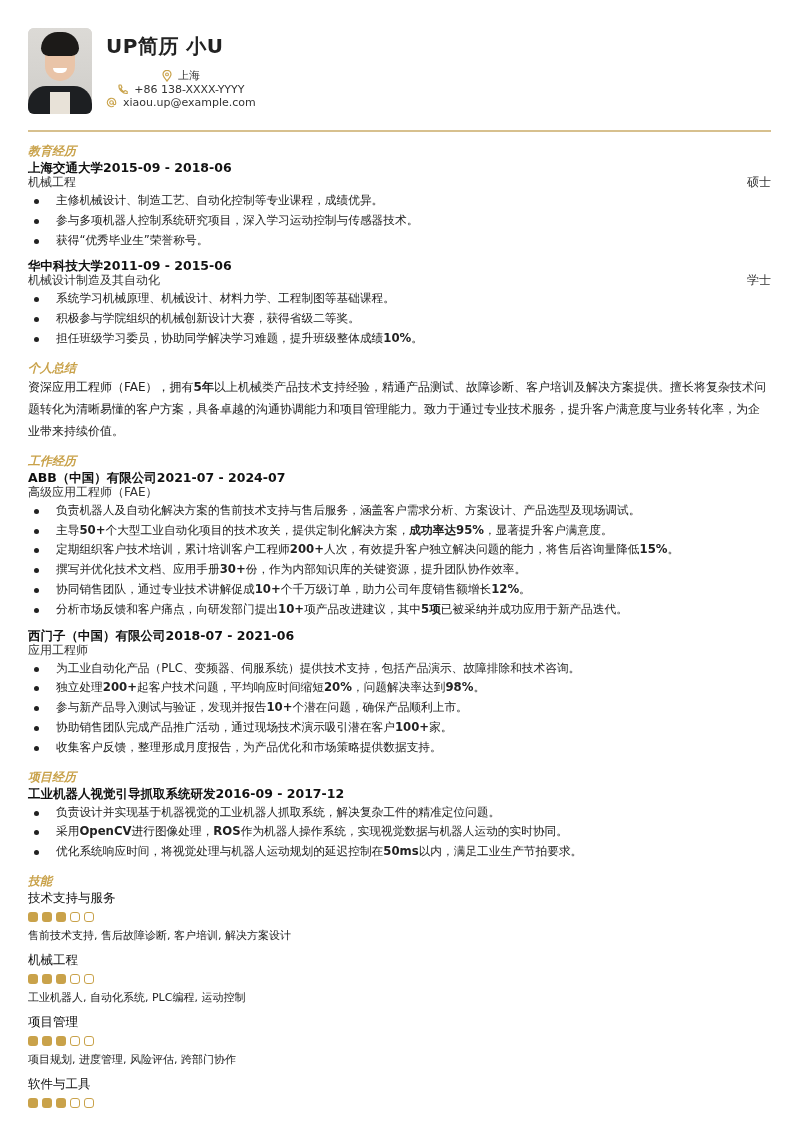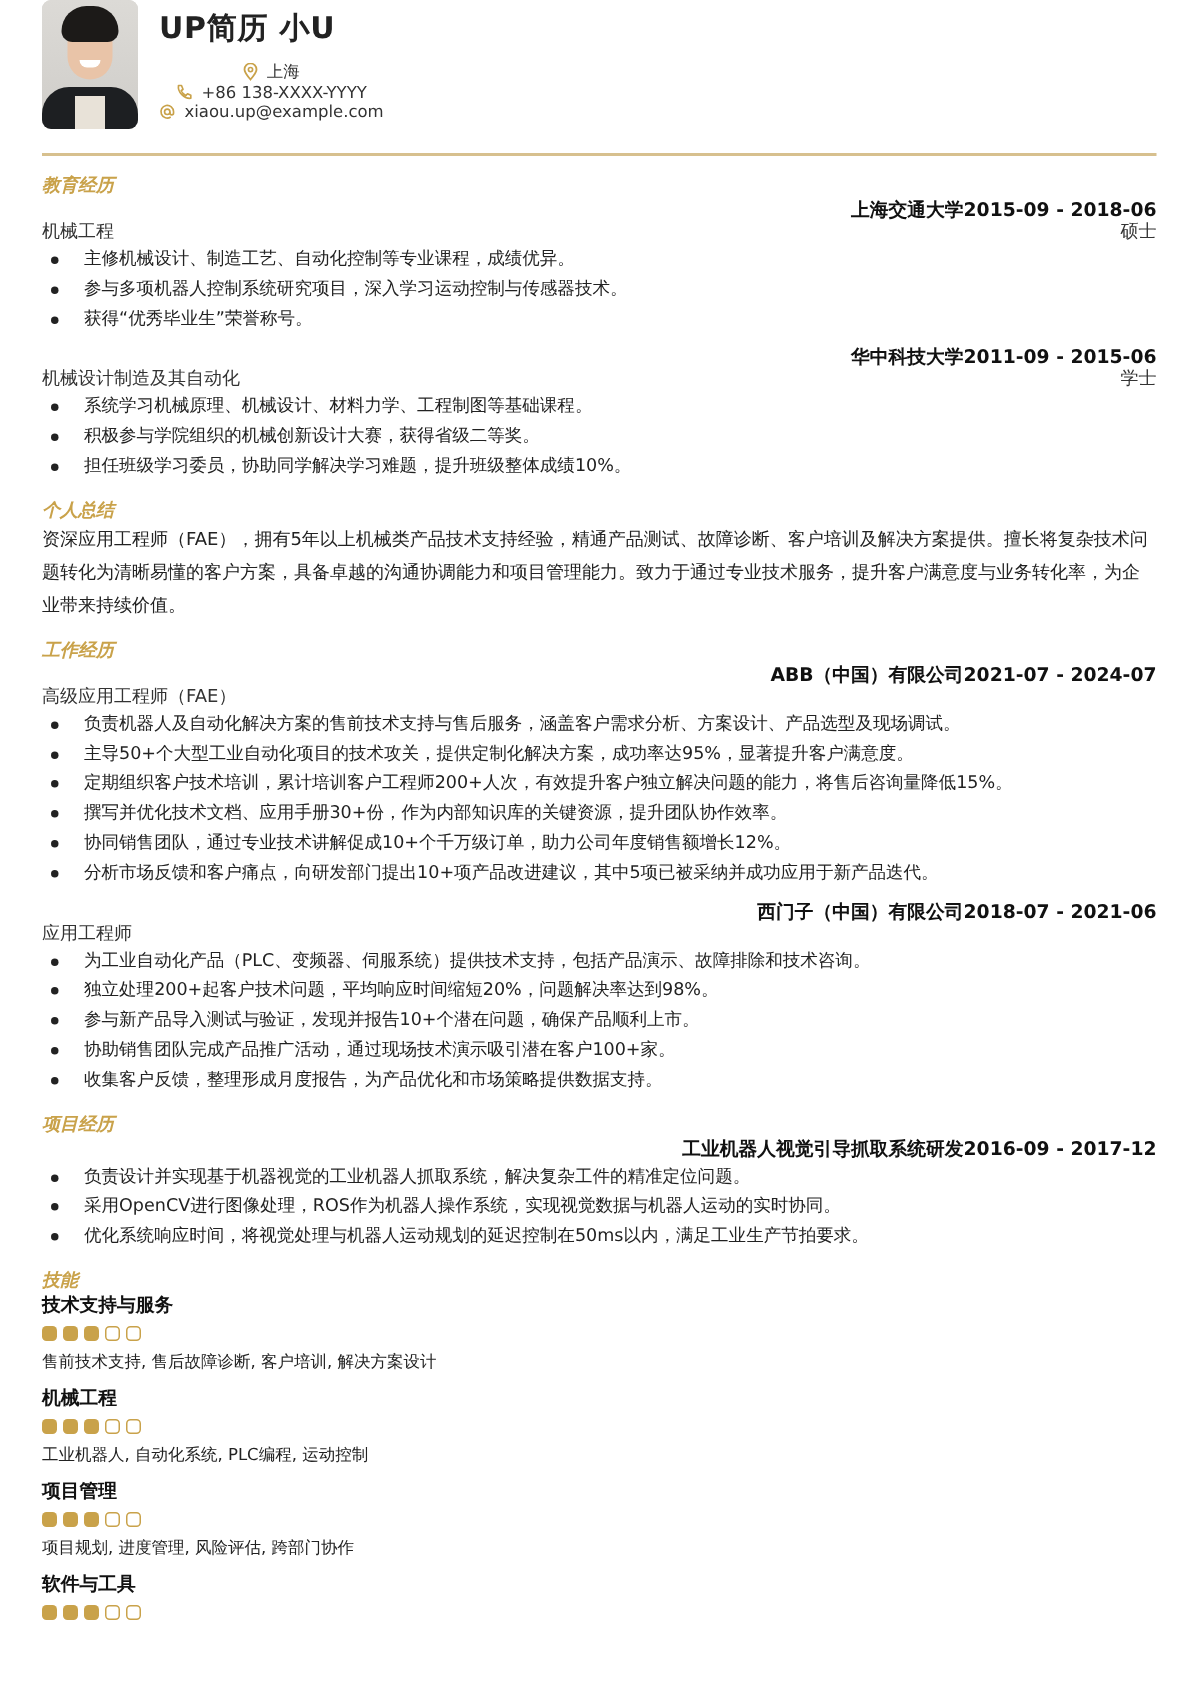--- a/index.html
+++ b/index.html
@@ -1,50 +1,50 @@
 <!DOCTYPE html>
 <html><head>
 <meta charset="utf-8">
 <style>
   html, body { margin:0; padding:0; background:#ffffff; }
   body { width:799px; height:1130px; overflow:hidden; font-family:"DejaVu Sans", "Liberation Sans", sans-serif; color:#222; }
   .page { position:relative; padding:0 28px 0 28px; }
-  .header { display:flex; align-items:center; height:86px; }
+  .header { display:flex; align-items:center; padding-top:28px; height:86px; }
   .photo { width:64px; height:86px; border-radius:6px; overflow:hidden; background:#d9d7d3; position:relative; flex:none; }
   .photo .bg { position:absolute; inset:0; background:linear-gradient(#dcdad6,#cfcdc9); }
   .photo .hair { position:absolute; left:13px; top:4px; width:38px; height:24px; background:#1c1a18; border-radius:18px 18px 8px 8px; }
   .photo .face { position:absolute; left:17px; top:15px; width:30px; height:38px; background:#e9c4a8; border-radius:14px 14px 16px 16px; }
   .photo .smile { position:absolute; left:25px; top:40px; width:14px; height:5px; background:#fff; border-radius:0 0 8px 8px; }
   .photo .body { position:absolute; left:0; bottom:0; width:64px; height:28px; background:#1d1f22; border-radius:18px 18px 0 0; }
   .photo .shirt { position:absolute; left:22px; bottom:0; width:20px; height:22px; background:#e8e2d8; }
   .hinfo { margin-left:14px; }
   .name { font-size:20px; font-weight:bold; color:#222; letter-spacing:0.5px; }
   .contacts { display:flex; align-items:center; margin-top:8px; font-size:11px; color:#333;flex-direction:column; }
   .contacts .ci { display:flex; align-items:center; margin-right:10px; }
   .contacts svg { margin-right:6px; }
   .divider { height:2px; background:#d7c08e; margin-top:16px; }
   .sec-title { color:#c9a24a; font-size:12px; font-weight:bold; line-height:14px; margin-top:12px;font-style:italic; }
-  .entry-head { display:flex; justify-content:flex-end; align-items:flex-start; }
+  .entry-head { display:flex; justify-content:flex-start; align-items:flex-start; }
   .ent-title { font-size:12.5px; font-weight:bold; color:#111; line-height:15px; }
   .ent-date { font-size:12.5px; font-weight:bold; color:#111; line-height:15px; text-align:right; }
   .ent-sub { display:flex; justify-content:space-between; font-size:12px; color:#333; line-height:14px; }
   ul { margin:2px 0 0 0; padding:0; list-style:none; }
   li { position:relative; padding-left:28px; font-size:11.7px; line-height:19.8px; color:#222; }
   li::before { content:""; position:absolute; left:6px; top:8px; width:5px; height:5px; background:#222; border-radius:50%; }
   .entry { margin-top:2px; }
   .entry + .entry { margin-top:8px; }
   .summary { font-size:12px; line-height:22px; color:#222; margin-top:1px; }
-  .skill-name { font-size:12.5px; font-weight:bold; color:#111; line-height:15px; margin-top:2px; }
+  .skill-name { font-size:12.5px; font-weight:normal; color:#111; line-height:15px; margin-top:2px; }
   .dots { display:flex; margin-top:7px; }
   .dot { width:10px; height:10px; border-radius:3px; margin-right:4px; box-sizing:border-box; }
   .dot.on { background:#c9a24a; }
   .dot.off { border:1.5px solid #c9a24a; background:#fff; }
   .skill-kw { font-size:11px; color:#222; line-height:14px; margin-top:7px; }
   .skill + .skill { margin-top:9px; }
-  b { font-weight:normal; }
+  b { font-weight:bold; }
 </style>
 </head>
 <body>
 
 <div class="page">
 
   <div class="header">
     <div class="photo">
       <div class="bg"></div>
         <div class="body"></div>

